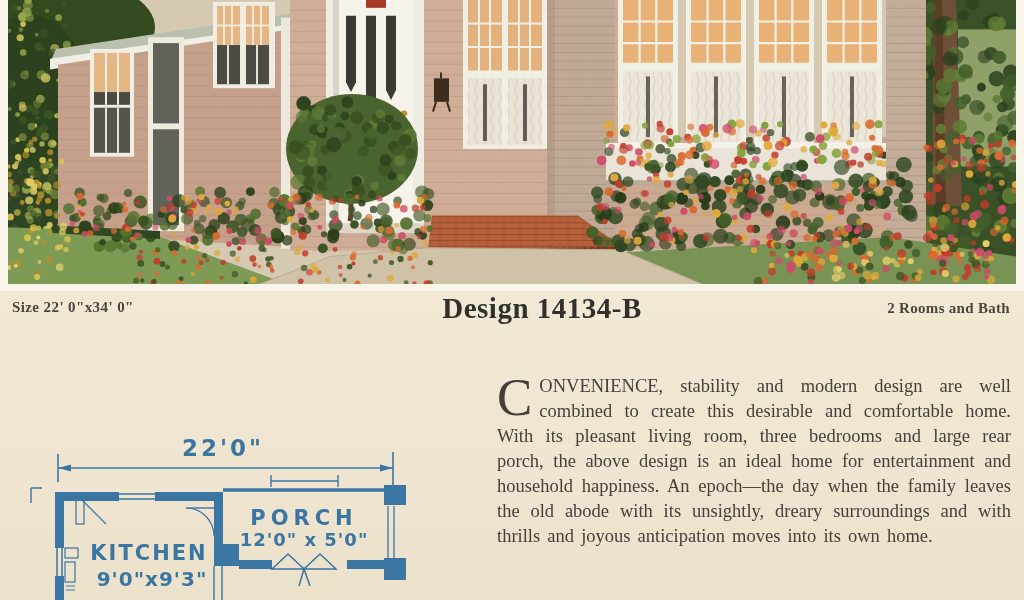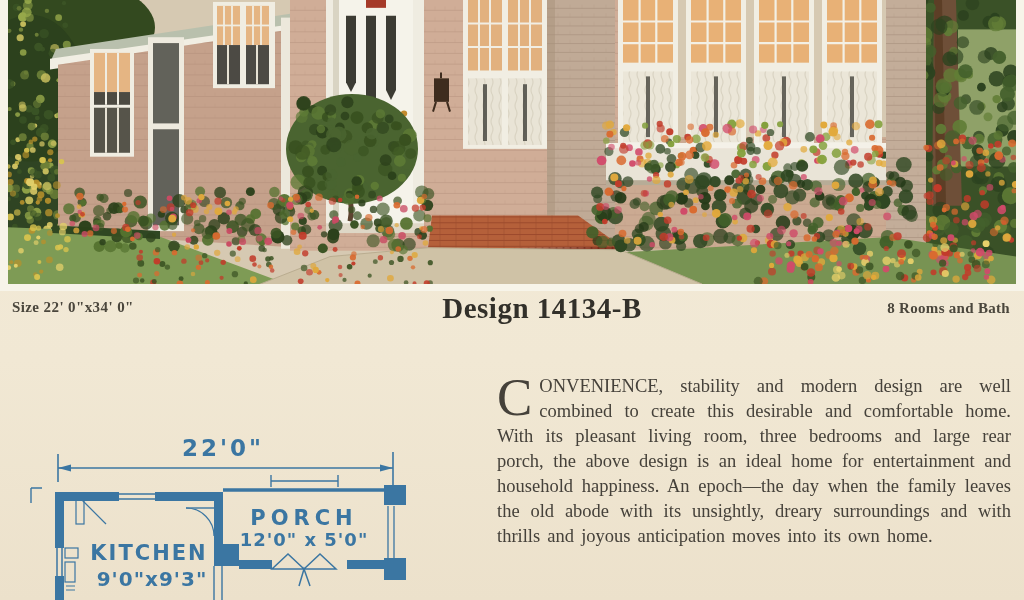--- a/index.html
+++ b/index.html
@@ -1512,21 +1512,21 @@
         <circle cx="39.7" cy="190.6" r="2.1" fill="#b7912c" opacity="0.88"></circle>
         <circle cx="42.6" cy="163.5" r="3.3" fill="#d8c44e" opacity="0.97"></circle>
         <circle cx="57.5" cy="220.2" r="2.5" fill="#b7912c" opacity="0.87"></circle>
         <circle cx="13.0" cy="197.7" r="3.1" fill="#b7912c" opacity="0.61"></circle>
       </g>
 </svg>
 </div>
 
 <div class="size-label">Size 22' 0"x34' 0"</div>
 <div class="design-label">Design 14134-B</div>
-<div class="rooms-label">8 Rooms and Bath</div>
+<div class="rooms-label">2 Rooms and Bath</div>
 
 <div class="description">
   <span class="dropcap">C</span><span>ONVENIENCE, stability and modern design are well combined to create this desirable and comfortable home.  With its pleasant living room, three bedrooms and large rear porch, the above design is an ideal home for entertainment and household happiness.  An epoch—the day when the family leaves the old abode with its unsightly, dreary surroundings and with thrills and joyous anticipation moves into its own home.</span>
 </div>
 
 <svg class="plan" width="462" height="172" viewBox="0 0 462 172">
   <g stroke="#3b76a2" fill="none" stroke-width="1.6">
 
     <line x1="40" y1="40" x2="375" y2="40"></line>
     <path d="M40 40 l13 -3.5 v7 Z" fill="#3b76a2" stroke="none"></path>

